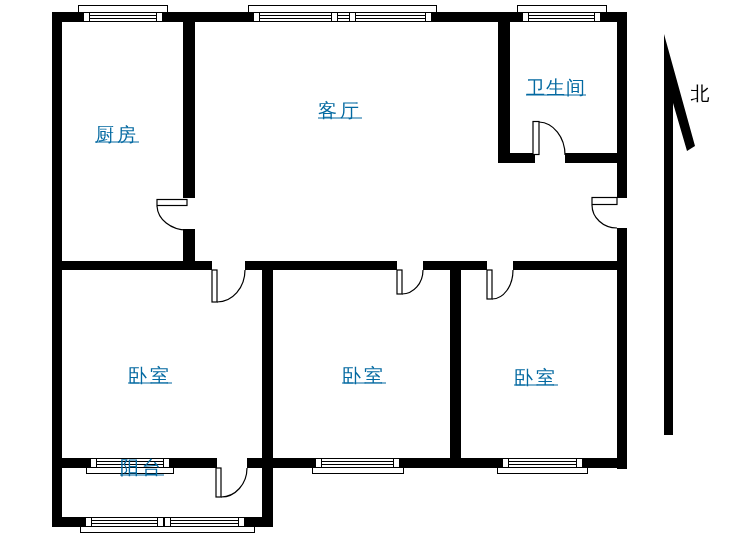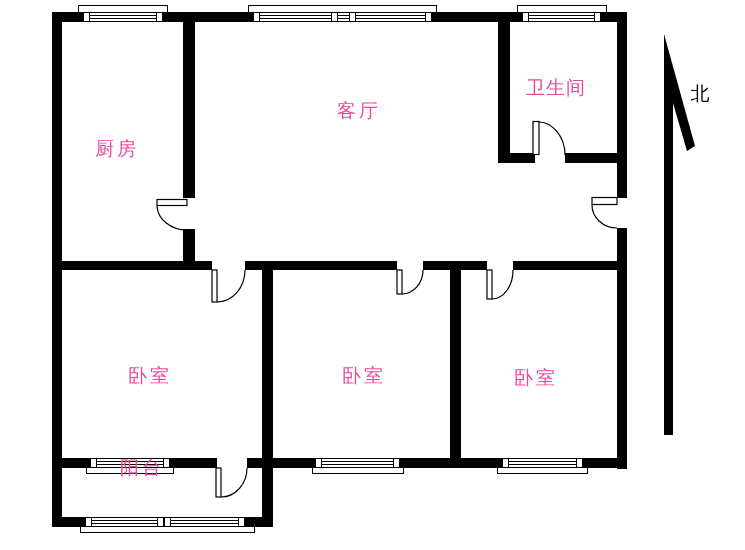--- a/index.html
+++ b/index.html
@@ -9,23 +9,24 @@
     background:#ffffff;
     font-family:"Liberation Serif","DejaVu Serif",serif;
     overflow:hidden;
   }
   .plan-svg{position:absolute;left:0;top:0;}
   .room-label{
     position:absolute;
     transform:translate(-50%,-50%);
     font-size:19px;
     letter-spacing:3px;
-    color:#ec4899;
+    color:#0369a1;
     white-space:nowrap;
     line-height:1;
+    text-decoration:underline;
   }
   .north-label{
     position:absolute;
     transform:translate(-50%,-50%);
     font-size:19px;
     letter-spacing:0;
     color:#000;
     line-height:1;
   }
 </style>
@@ -164,23 +165,23 @@
 
       <g>
         <path d="M 221 497 A 26 29 0 0 0 247 468"></path>
         <rect x="216" y="468" width="5" height="29" fill="#ffffff"></rect>
       </g>
     </g>
 
     <polygon fill="#000000" stroke="none" points="664,34 695,146 687,151 673,103 673,435 664,435"></polygon>
   </svg>
 
-  <span class="room-label" style="left:117px;top:148px">厨房</span>
+  <span class="room-label" style="left:117px;top:134px">厨房</span>
 
-  <span class="room-label" style="left:359px;top:110px">客厅</span>
+  <span class="room-label" style="left:340px;top:110px">客厅</span>
 
   <span class="room-label" style="left:556px;top:87px;letter-spacing:1px">卫生间</span>
 
   <span class="room-label" style="left:150px;top:375px">卧室</span>
 
   <span class="room-label" style="left:364px;top:375px">卧室</span>
 
   <span class="room-label" style="left:536px;top:377px">卧室</span>
 
   <span class="room-label" style="left:142px;top:467px">阳台</span>

